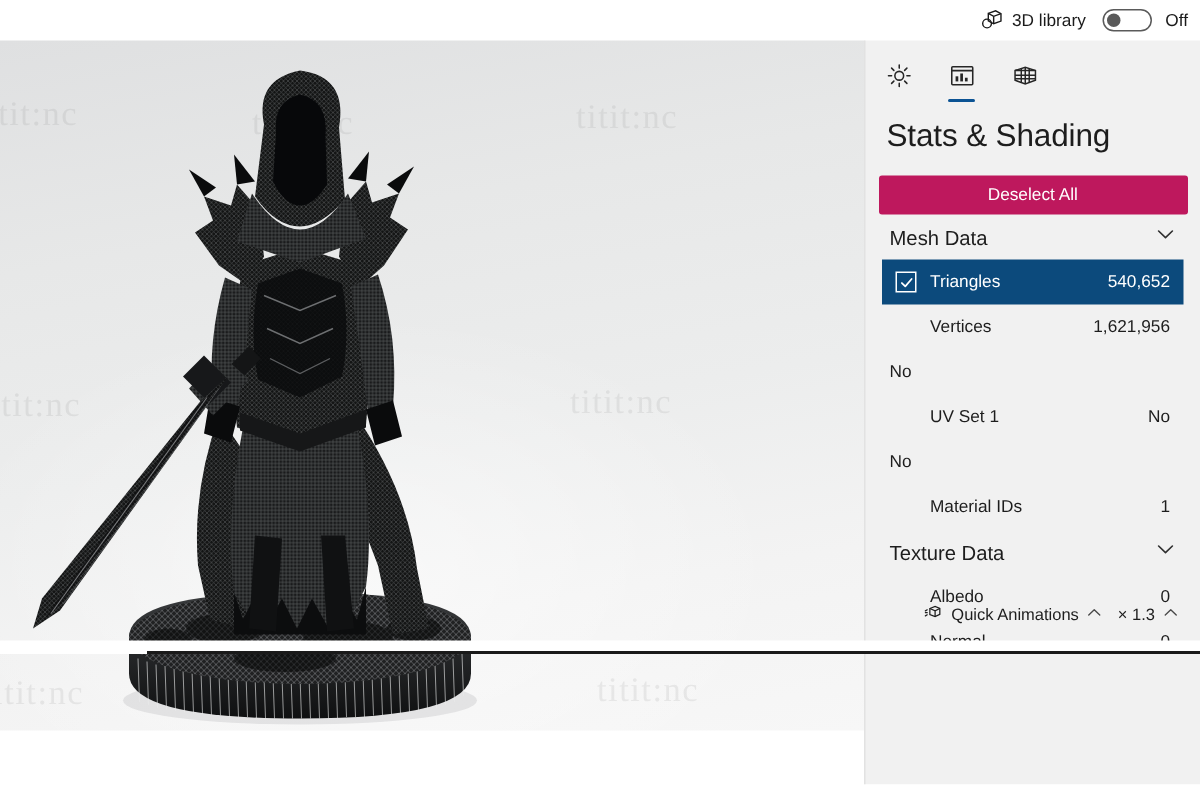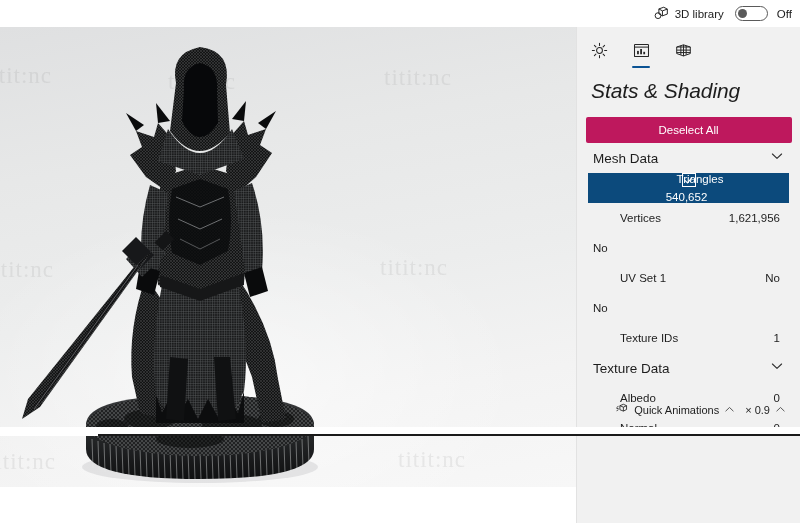--- a/index.html
+++ b/index.html
@@ -104,21 +104,20 @@
     border-radius: 2px;
   }
   .tab svg { display: block; }
 
   .panel-title {
     margin: 14px 0 0 14px;
     font-size: 21px;
     font-weight: 400;
     color: #1d1d1d;
     letter-spacing: -0.1px;
-    font-style: italic;
   }
 
   .deselect-btn {
     display: block;
     margin: 14px auto 0 auto;
     width: 206px; height: 26px;
     background: #be185d;
     color: #ffffff;
     border: none;
     border-radius: 2px;
@@ -144,21 +143,20 @@
     padding: 0 9px 0 5px;
     font-size: 11.5px;
     color: #1d1d1d;
     cursor: default;
   }
   .row .rname { flex: 1; padding-left: 27px; }
   .row .rval { text-align: left; }
   .row.selected {
     background: #0c4a7c;
     color: #ffffff;
-    flex-direction: column;
   }
   .row .cbox {
     position: absolute;
     width: 14px; height: 14px;
     border: 1.3px solid #ffffff;
     margin-left: 4px;
     display: flex; align-items: center; justify-content: center;
   }
   .row .cbox svg { display: block; }
   .row.selected .rname { padding-left: 27px; }
@@ -421,21 +419,21 @@
     <div class="row">
       <span class="rname">UV Set 1</span>
       <span class="rval">No</span>
     </div>
 
     <div class="row">
       <span class="rval">No</span>
     </div>
 
     <div class="row">
-      <span class="rname">Texture IDs</span>
+      <span class="rname">Material IDs</span>
       <span class="rval">1</span>
     </div>
 
     <div class="section-header">
       <span class="sh-label">Texture Data</span>
       <span class="chev">
         <svg width="14" height="14" viewBox="0 0 14 14" fill="none" stroke="#303030" stroke-width="1.1">
           <path d="M2.4 5 L7 9.4 L11.6 5" stroke-linecap="round" stroke-linejoin="round"></path>
         </svg>
       </span>
@@ -464,21 +462,21 @@
       </span>
       <span>Quick Animations</span>
       <span>
         <svg width="11" height="11" viewBox="0 0 12 12" fill="none" stroke="#4a4a4a" stroke-width="1">
           <path d="M2 7.6 L6 3.8 L10 7.6" stroke-linecap="round" stroke-linejoin="round"></path>
         </svg>
       </span>
     </div>
 
     <div class="bb-item">
-      <span>× 0.9</span>
+      <span>× 1.3</span>
       <span>
         <svg width="11" height="11" viewBox="0 0 12 12" fill="none" stroke="#4a4a4a" stroke-width="1">
           <path d="M2 7.6 L6 3.8 L10 7.6" stroke-linecap="round" stroke-linejoin="round"></path>
         </svg>
       </span>
     </div>
   </div>
 
   <div class="bottom-strip"></div>
   <div class="bottom-rule"></div>

